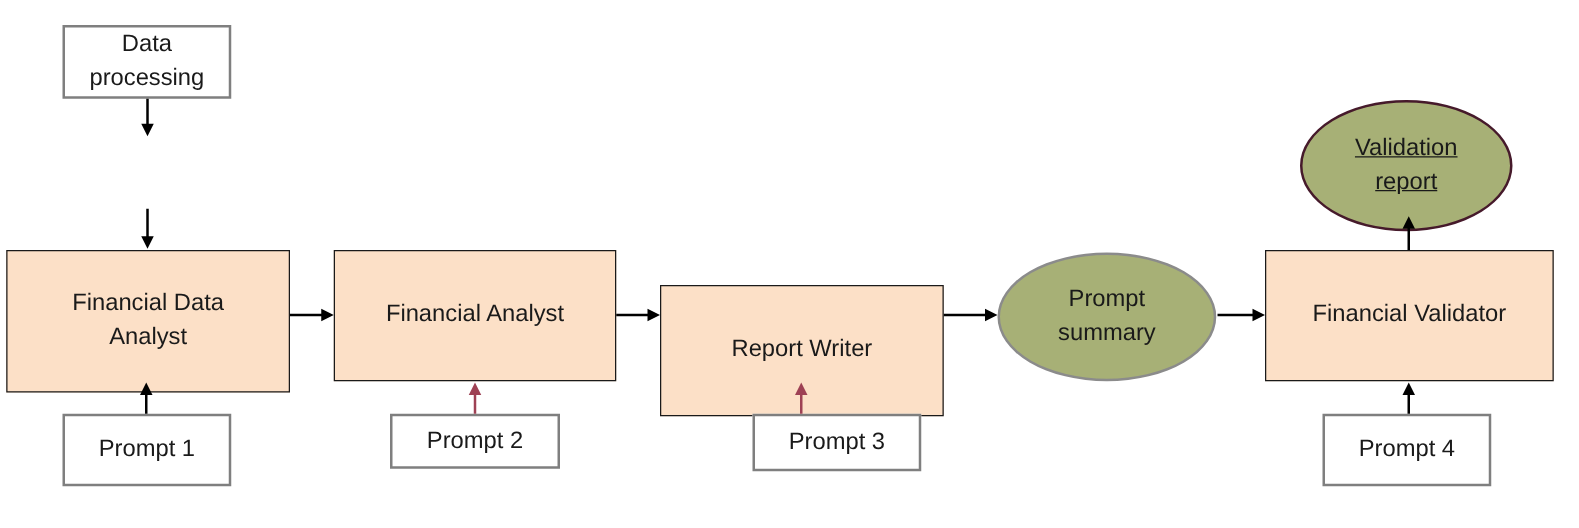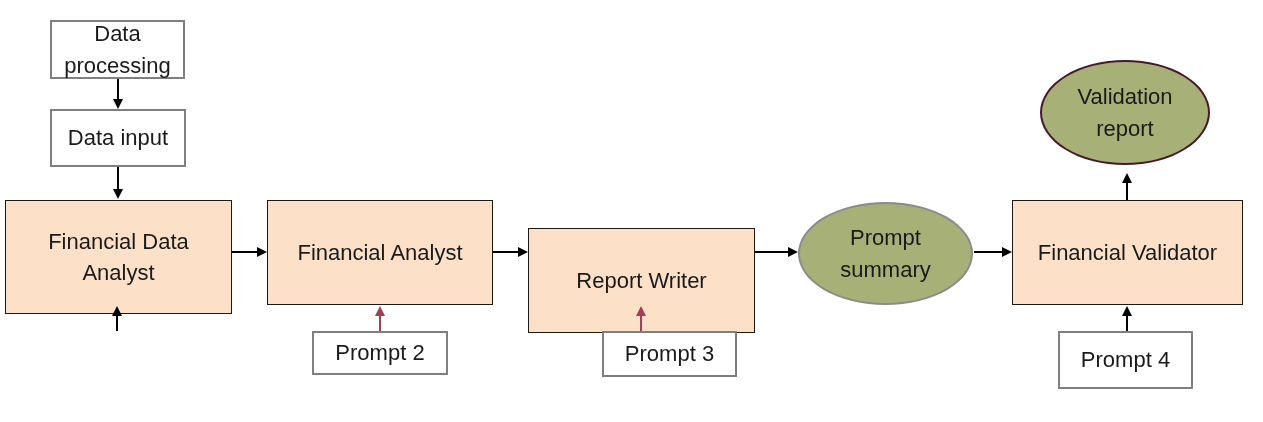--- a/index.html
+++ b/index.html
@@ -16,21 +16,21 @@
     color: var(--text, #1a1a1a);
     overflow: hidden;
   }
   .node {
     position: absolute;
     display: flex;
     align-items: center;
     justify-content: center;
     text-align: center;
     box-sizing: border-box;
-    font-size: 22px;
+    font-size: 19px;
     line-height: 1.42;
   }
   .label {
     white-space: pre-line;
   }
   .box-io {
     background: #ffffff;
     border: 2px solid var(--io-border, #7f7f7f);
   }
   .box-agent {
@@ -84,23 +84,20 @@
 </head>
 <body>
 
 <div class="canvas">
 
   <div class="node box-io" style="left:50px; top:20px; width:135px; height:59px;">
     <span class="label">Data
 processing</span>
   </div>
 
-  <div class="node box-io" style="left:50px; top:109px; width:136px; height:58px;">
-    <span class="label">Data input</span>
-  </div>
 
   <div class="node box-agent" style="left:5px; top:200px; width:227px; height:114px;">
     <span class="label">Financial Data
 Analyst</span>
   </div>
 
   <div class="node box-agent" style="left:267px; top:200px; width:226px; height:105px;">
     <span class="label">Financial Analyst</span>
   </div>
 
@@ -110,25 +107,28 @@
 
   <div class="node ellipse ellipse-gray" style="left:798px; top:202px; width:175px; height:103px;">
     <span class="label">Prompt
 summary</span>
   </div>
 
   <div class="node box-agent" style="left:1012px; top:200px; width:231px; height:105px;text-align:right;">
     <span class="label">Financial Validator</span>
   </div>
 
-  <div class="node ellipse ellipse-maroon" style="left:1040px; top:60px; width:170px; height:105px;">
+  <div class="node ellipse ellipse-maroon" style="left:1040px; top:80px; width:170px; height:105px;text-decoration:underline;">
     <span class="label">Validation
 report</span>
   </div>
 
+  <div class="node box-io" style="left:50px; top:331px; width:135px; height:58px;">
+    <span class="label">Prompt 1</span>
+  </div>
 
   <div class="node box-io" style="left:312px; top:331px; width:136px; height:44px;">
     <span class="label">Prompt 2</span>
   </div>
 
   <div class="node box-io" style="left:602px; top:331px; width:135px; height:46px;">
     <span class="label">Prompt 3</span>
   </div>
 
   <div class="node box-io" style="left:1058px; top:331px; width:135px; height:58px;">

